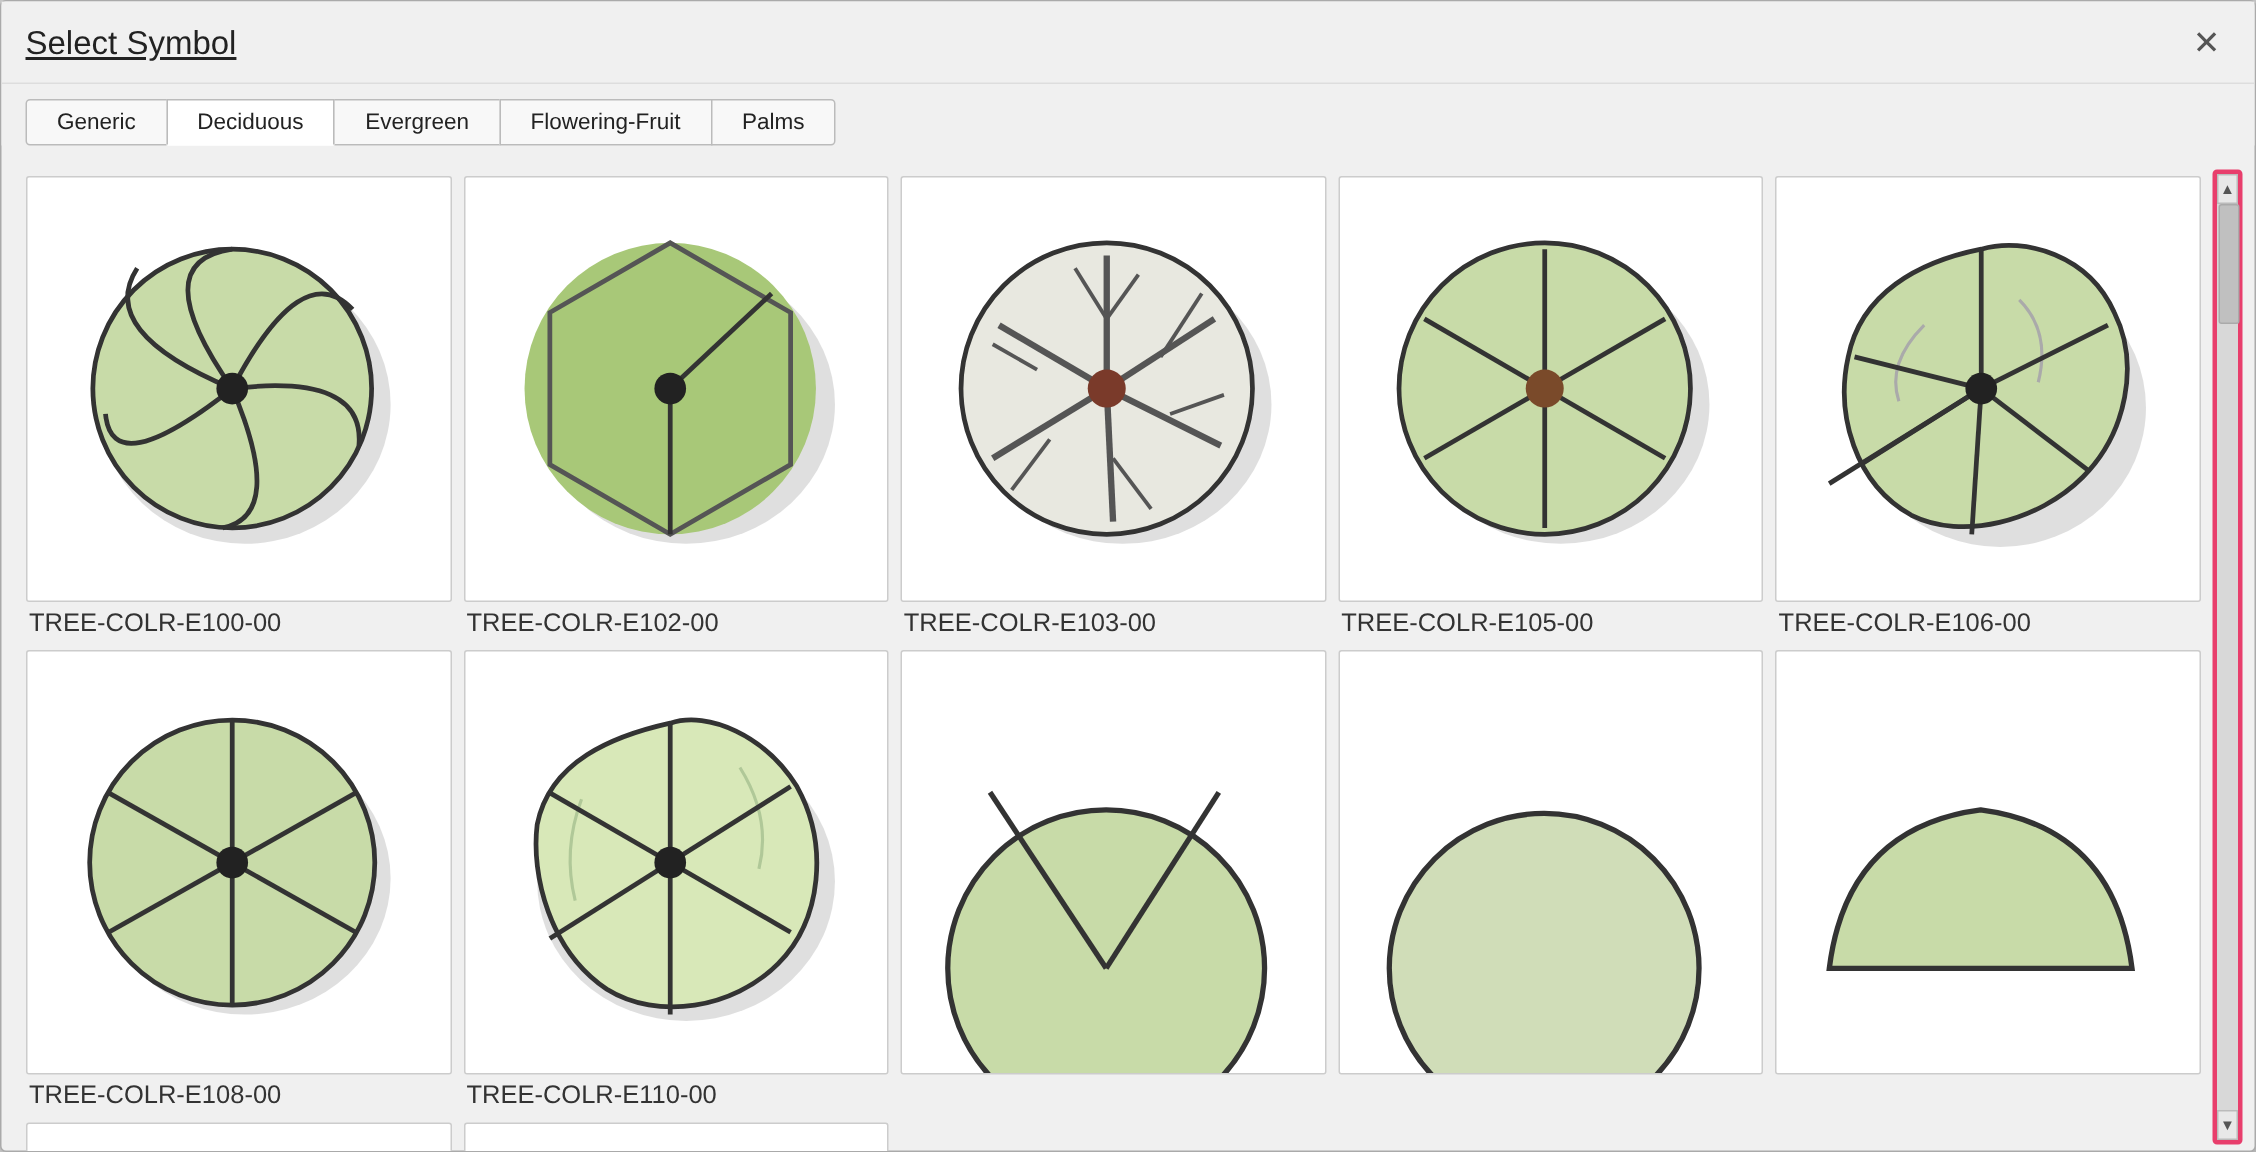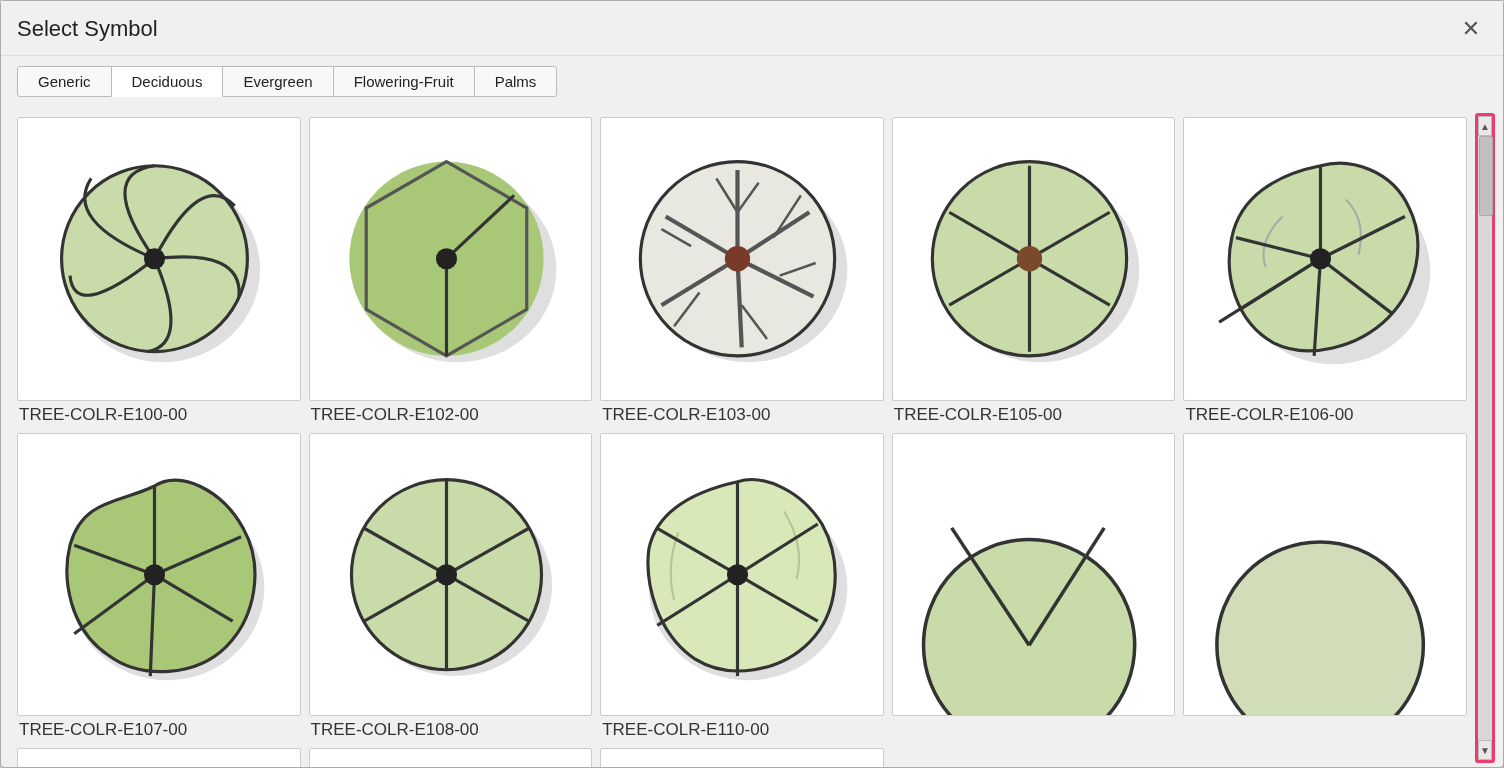--- a/index.html
+++ b/index.html
@@ -31,20 +31,21 @@
       justify-content: space-between;
       padding: 12px 16px 10px 16px;
       background: #f0f0f0;
       border-bottom: 1px solid #ddd;
     }
 
     .dialog-title {
       font-size: 22px;
       font-weight: 400;
       color: #222;
+      text-decoration: underline;
     }
 
     .close-btn {
       width: 32px;
       height: 32px;
       background: none;
       border: none;
       cursor: pointer;
       font-size: 22px;
       color: #555;
@@ -294,37 +295,20 @@
               <line x1="58" y1="60" x2="20" y2="84" stroke="#333" stroke-width="1.5"></line>
               <line x1="58" y1="60" x2="18" y2="50" stroke="#333" stroke-width="1.5"></line>
 
               <line x1="58" y1="60" x2="10" y2="90" stroke="#333" stroke-width="1.5"></line>
               <circle cx="58" cy="60" r="5" fill="#222"></circle>
             </svg>
           </div>
           <span class="symbol-label">TREE-COLR-E106-00</span>
         </div>
 
-        <div class="symbol-item">
-          <div class="symbol-img">
-            <svg class="tree-svg" viewBox="0 0 120 120" xmlns="http://www.w3.org/2000/svg">
-              <ellipse cx="64" cy="66" rx="46" ry="44" fill="#c0c0c0" opacity="0.5"></ellipse>
-              <path d="M58,18 C70,10 90,20 100,38 C110,56 106,80 92,94 C78,108 52,110 36,98 C18,86 14,62 18,46 C24,24 42,26 58,18 Z" fill="#a8c878"></path>
-              <path d="M58,18 C70,10 90,20 100,38 C110,56 106,80 92,94 C78,108 52,110 36,98 C18,86 14,62 18,46 C24,24 42,26 58,18 Z" fill="none" stroke="#333" stroke-width="1.5"></path>
-              <line x1="58" y1="60" x2="58" y2="18" stroke="#333" stroke-width="1.5"></line>
-              <line x1="58" y1="60" x2="99" y2="42" stroke="#333" stroke-width="1.5"></line>
-              <line x1="58" y1="60" x2="95" y2="82" stroke="#333" stroke-width="1.5"></line>
-              <line x1="58" y1="60" x2="56" y2="108" stroke="#333" stroke-width="1.5"></line>
-              <line x1="58" y1="60" x2="20" y2="88" stroke="#333" stroke-width="1.5"></line>
-              <line x1="58" y1="60" x2="20" y2="46" stroke="#333" stroke-width="1.5"></line>
-              <circle cx="58" cy="60" r="5" fill="#222"></circle>
-            </svg>
-          </div>
-          <span class="symbol-label">TREE-COLR-E107-00</span>
-        </div>
 
         <div class="symbol-item">
           <div class="symbol-img">
             <svg class="tree-svg" viewBox="0 0 120 120" xmlns="http://www.w3.org/2000/svg">
               <ellipse cx="62" cy="65" rx="46" ry="43" fill="#c0c0c0" opacity="0.5"></ellipse>
               <circle cx="58" cy="60" r="45" fill="#c8dba8"></circle>
               <circle cx="58" cy="60" r="45" fill="none" stroke="#333" stroke-width="1.5"></circle>
               <line x1="58" y1="60" x2="58" y2="15" stroke="#333" stroke-width="1.5"></line>
               <line x1="58" y1="60" x2="97" y2="82" stroke="#333" stroke-width="1.5"></line>
               <line x1="58" y1="60" x2="19" y2="82" stroke="#333" stroke-width="1.5"></line>

